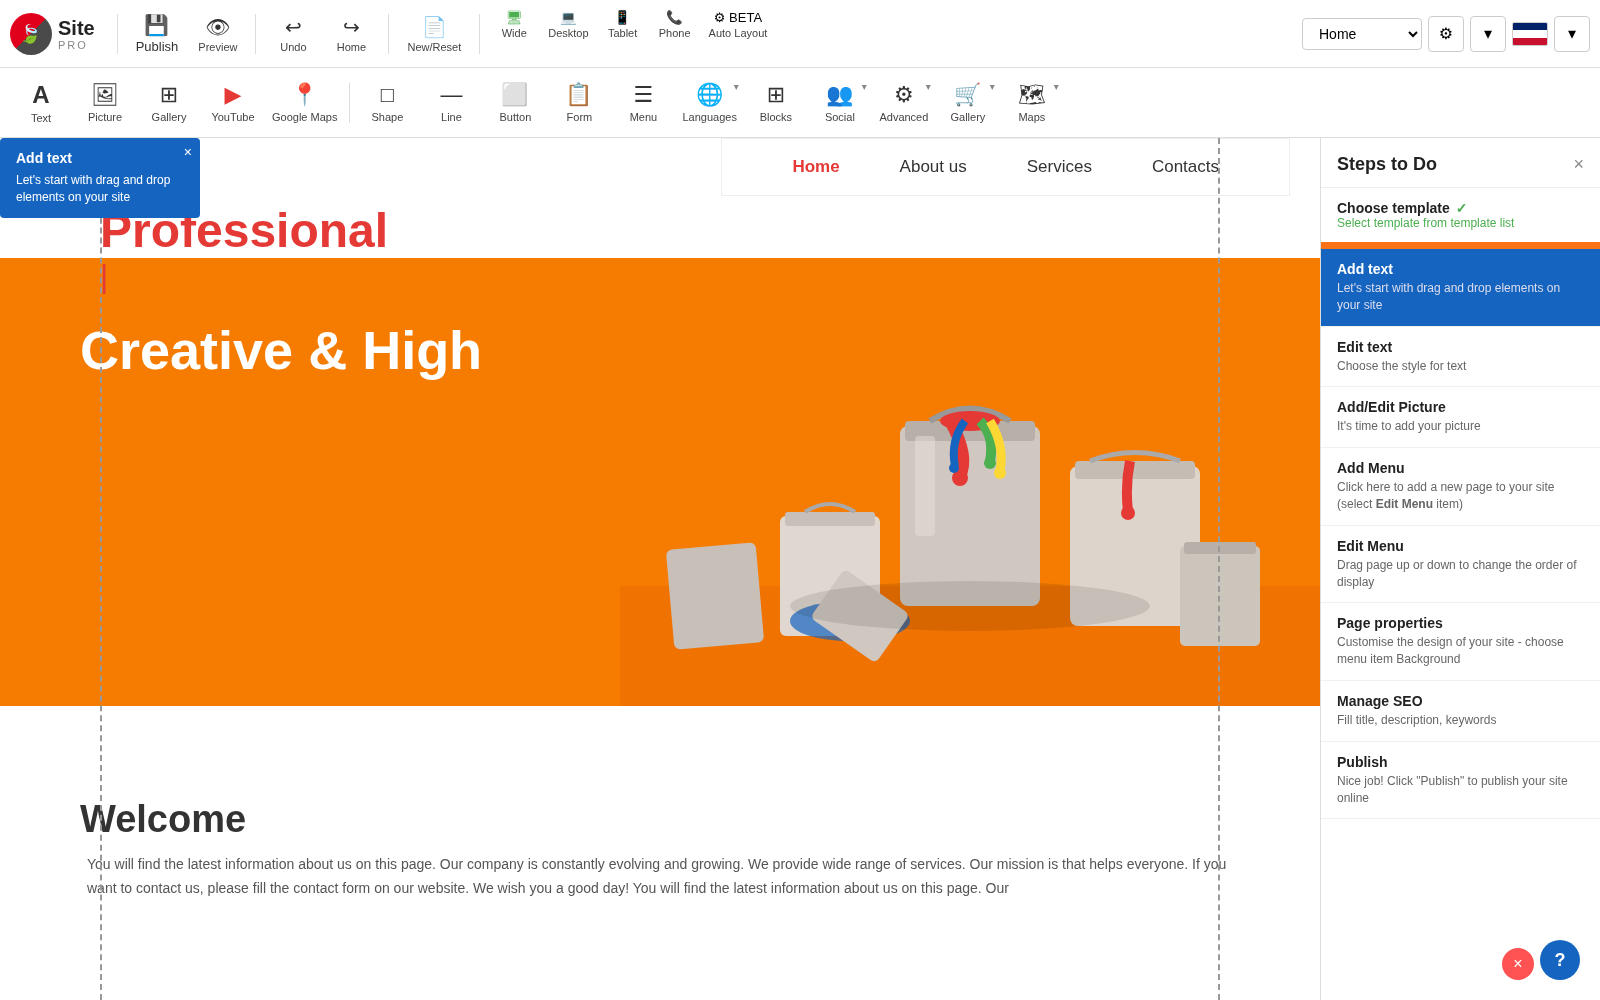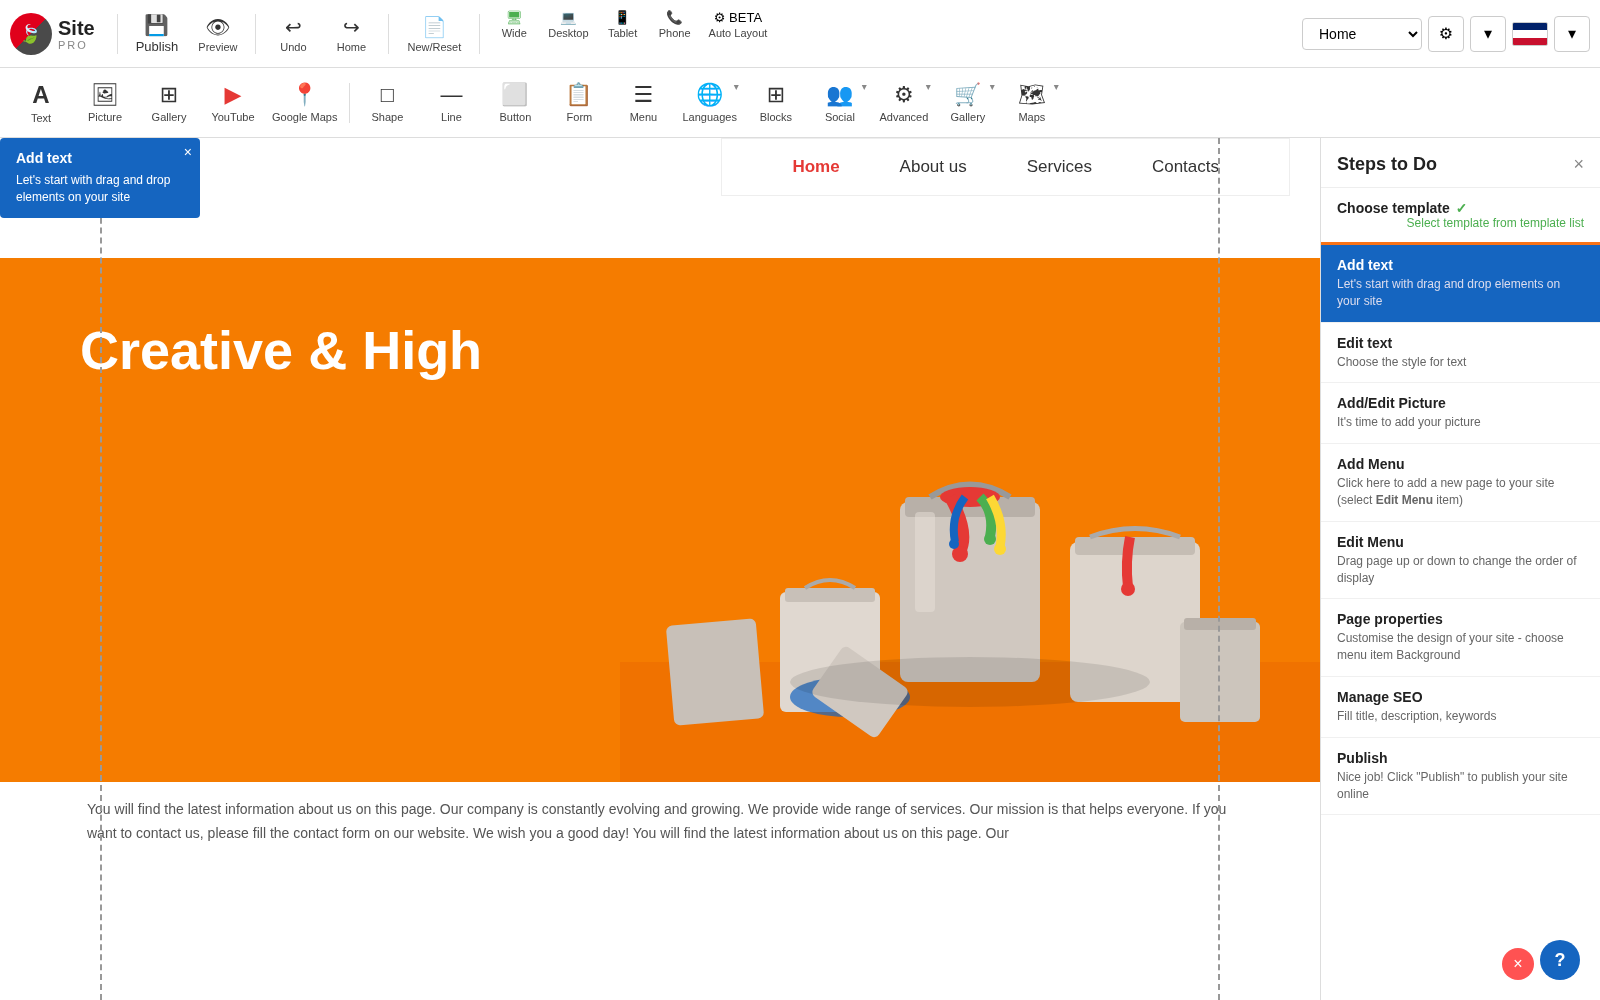--- a/index.html
+++ b/index.html
@@ -107,21 +107,21 @@
 
     
     #professional-heading {
       position: absolute; top: 65px; left: 100px; z-index: 5;
     }
     #professional-heading h2 { font-size: 48px; color: #333; font-weight: bold; }
     #professional-heading h2 span { color: #e53935; }
 
     
     #hero-banner {
-      position: absolute; top: 120px; left: 0; right: 0; height: 524px;
+      position: absolute; top: 120px; left: 0; right: 0; height: 448px;
       background: #f57c00; overflow: hidden;
     }
     #hero-banner .hero-text {
       position: absolute; top: 60px; left: 80px; color: #fff;
       font-size: 54px; font-weight: bold; line-height: 1.2; z-index: 2;
     }
 
     
     .paint-buckets {
       width: 700px; height: 500px; position: absolute; right: 30px; bottom: 0;
@@ -154,21 +154,21 @@
 
     .steps-item {
       padding: 12px 16px; border-bottom: 1px solid #f0f0f0; cursor: pointer;
     }
     .steps-item.active { background: #1565c0; }
     .steps-item .step-title { font-size: 14px; font-weight: bold; color: #222; margin-bottom: 3px; }
     .steps-item.active .step-title { color: #fff; }
     .steps-item .step-desc { font-size: 12px; color: #666; line-height: 1.4; }
     .steps-item.active .step-desc { color: #dde; }
 
-    .step-choose { padding: 12px 16px; border-bottom: 3px solid #f97316; text-align: right; }
+    .step-choose { padding: 12px 16px; border-bottom: 7px solid #f97316; }
     .step-choose .step-title { font-size: 14px; font-weight: bold; color: #222; display: flex; align-items: center; gap: 6px; }
     .step-choose .step-title .check { color: #4caf50; }
     .step-choose .step-desc { font-size: 12px; color: #4caf50; margin-top: 0; }
 
     .bold-text { font-weight: bold; }
 
     
     #help-btn {
       position: fixed; bottom: 20px; right: 20px; width: 40px; height: 40px;
       background: #1565c0; border-radius: 50%; border: none; cursor: pointer;
@@ -357,20 +357,26 @@
     <div class="tt-body">Let's start with drag and drop elements on your site</div>
   </div>
 
   <div id="main-canvas">
 
     <div class="dashed-v dashed-left"></div>
     <div class="dashed-v dashed-right"></div>
 
     <div id="site-preview">
 
+      <div id="professional-heading">
+        <h2>
+          <span>Professional</span>
+        </h2>
+        <div style="color:#e53935; font-size:32px;">|</div>
+      </div>
 
       <div id="preview-nav">
         <a class="active">Home</a>
         <a>About us</a>
         <a>Services</a>
         <a>Contacts</a>
       </div>
 
       <div id="hero-banner">
         <div class="hero-text">
@@ -420,20 +426,21 @@
           <rect x="564" y="336" width="72" height="12" rx="3" fill="#b8b0a8"></rect>
 
           <ellipse cx="230" cy="415" rx="60" ry="20" fill="#1565c0" opacity="0.7"></ellipse>
           <rect x="200" y="380" width="80" height="60" rx="6" fill="#d0c8c0" transform="rotate(35, 240, 410)"></rect>
 
           <ellipse cx="350" cy="400" rx="180" ry="25" fill="#000" opacity="0.1"></ellipse>
         </svg>
       </div>
 
       <div id="welcome-section">
+        <h3>Welcome</h3>
         <p>You will find the latest information about us on this page. Our company is constantly evolving and growing. We provide wide range of services. Our mission is that helps everyone. If you want to contact us, please fill the contact form on our website. We wish you a good day! You will find the latest information about us on this page. Our</p>
       </div>
 
     </div>
   </div>
 
   <div id="steps-panel">
     <div id="steps-header">
       <h3>Steps to Do</h3>
       <button id="steps-close">×</button>

